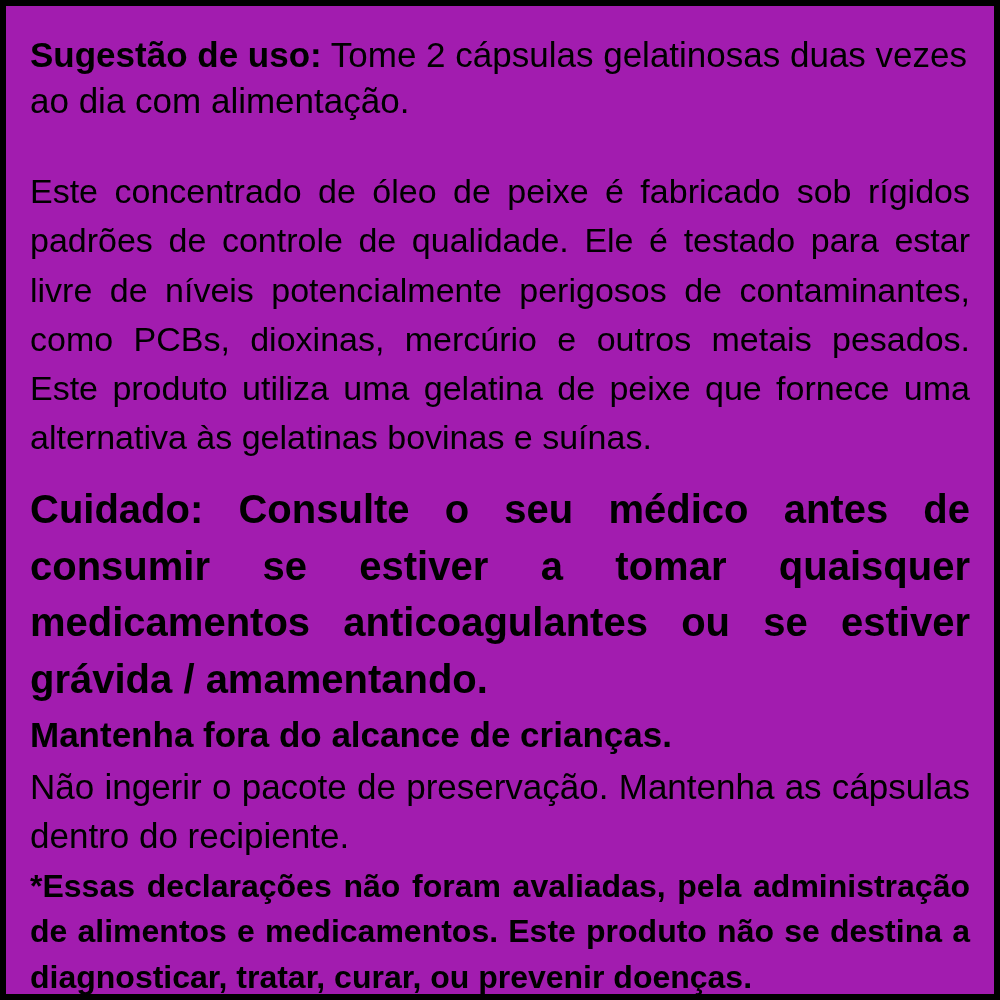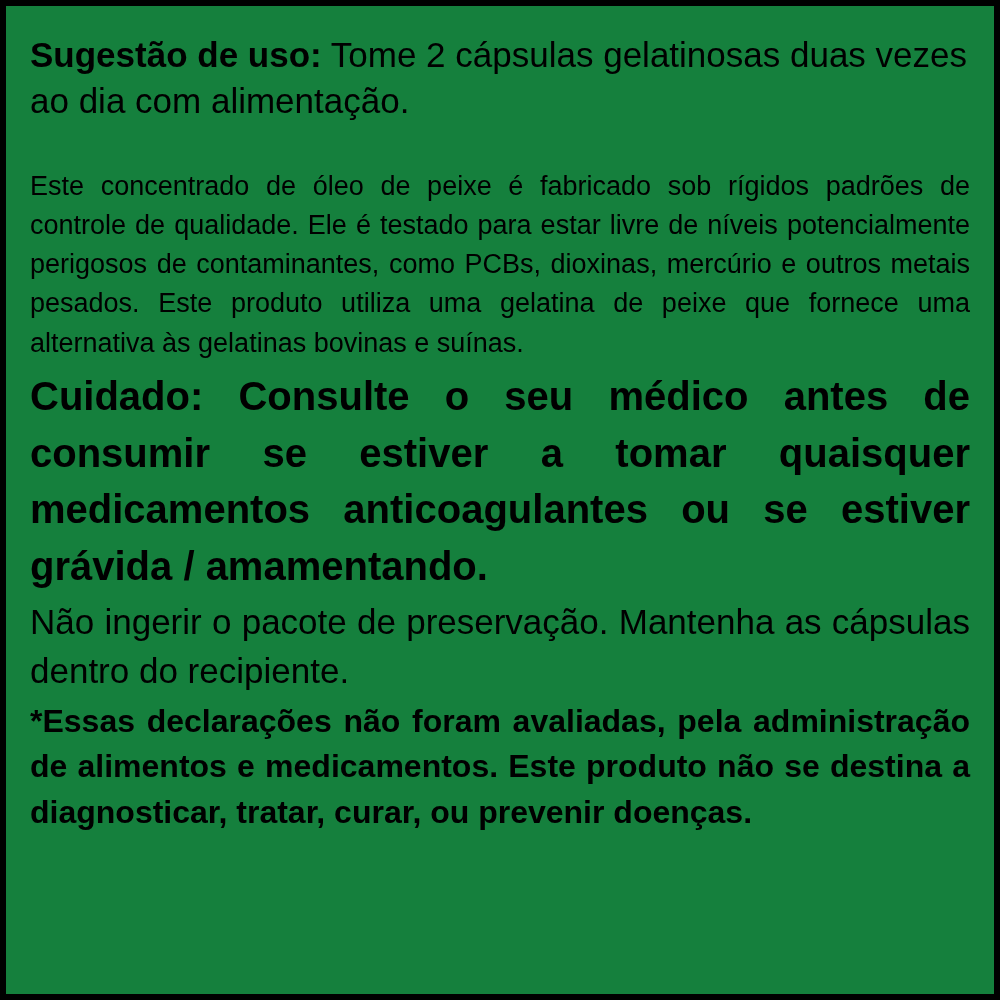--- a/index.html
+++ b/index.html
@@ -13,44 +13,44 @@
     font-family: "Liberation Sans", sans-serif;
     color: #000000;
     overflow: hidden;
   }
   .label-panel {
     box-sizing: border-box;
     width: 1000px;
     height: 1000px;
     border: 6px solid #000000;
     padding: 26px 24px 10px 24px;
-    background: #15803d;
+    background: #a21caf;
   }
   .block {
     margin: 0;
     padding: 0;
   }
   .p-usage {
     font-size: 35px;
     line-height: 1.30;
     text-align: left;
     margin-bottom: 0;
   }
   .p-usage .lead {
     font-weight: bold;
   }
   .spacer {
     height: 44px;
   }
   .p-quality {
-    font-size: 27px;
+    font-size: 34px;
     line-height: 1.45;
     text-align: justify;
     text-justify: inter-word;
-    margin-bottom: 5px;
+    margin-bottom: 18px;
   }
   .p-caution {
     font-size: 40px;
     line-height: 1.42;
     font-weight: bold;
     text-align: justify;
     text-justify: inter-word;
     margin-bottom: 2px;
   }
   .p-caution .lead {
@@ -92,18 +92,19 @@
   </p>
 
   <div class="spacer"></div>
 
   <p class="block p-quality justify-all">Este concentrado de óleo de peixe é fabricado sob rígidos padrões de controle de qualidade. Ele é testado para estar livre de níveis potencialmente perigosos de contaminantes, como PCBs, dioxinas, mercúrio e outros metais pesados. Este produto utiliza uma gelatina de peixe que fornece uma alternativa às gelatinas bovinas e suínas.</p>
 
   <p class="block p-caution justify-all">
     <span class="lead">Cuidado:</span><span> Consulte o seu médico antes de consumir se estiver a tomar quaisquer medicamentos anticoagulantes ou se estiver grávida / amamentando.</span>
   </p>
 
+  <p class="block p-caution-line2">Mantenha fora do alcance de crianças.</p>
 
   <p class="block p-preserve justify-all">Não ingerir o pacote de preservação. Mantenha as cápsulas dentro do recipiente.</p>
 
   <p class="block p-disclaimer justify-all">*Essas declarações não foram avaliadas, pela administração de alimentos e medicamentos. Este produto não se destina a diagnosticar, tratar, curar, ou prevenir doenças.</p>
 
 </div>
 
 </body></html>

